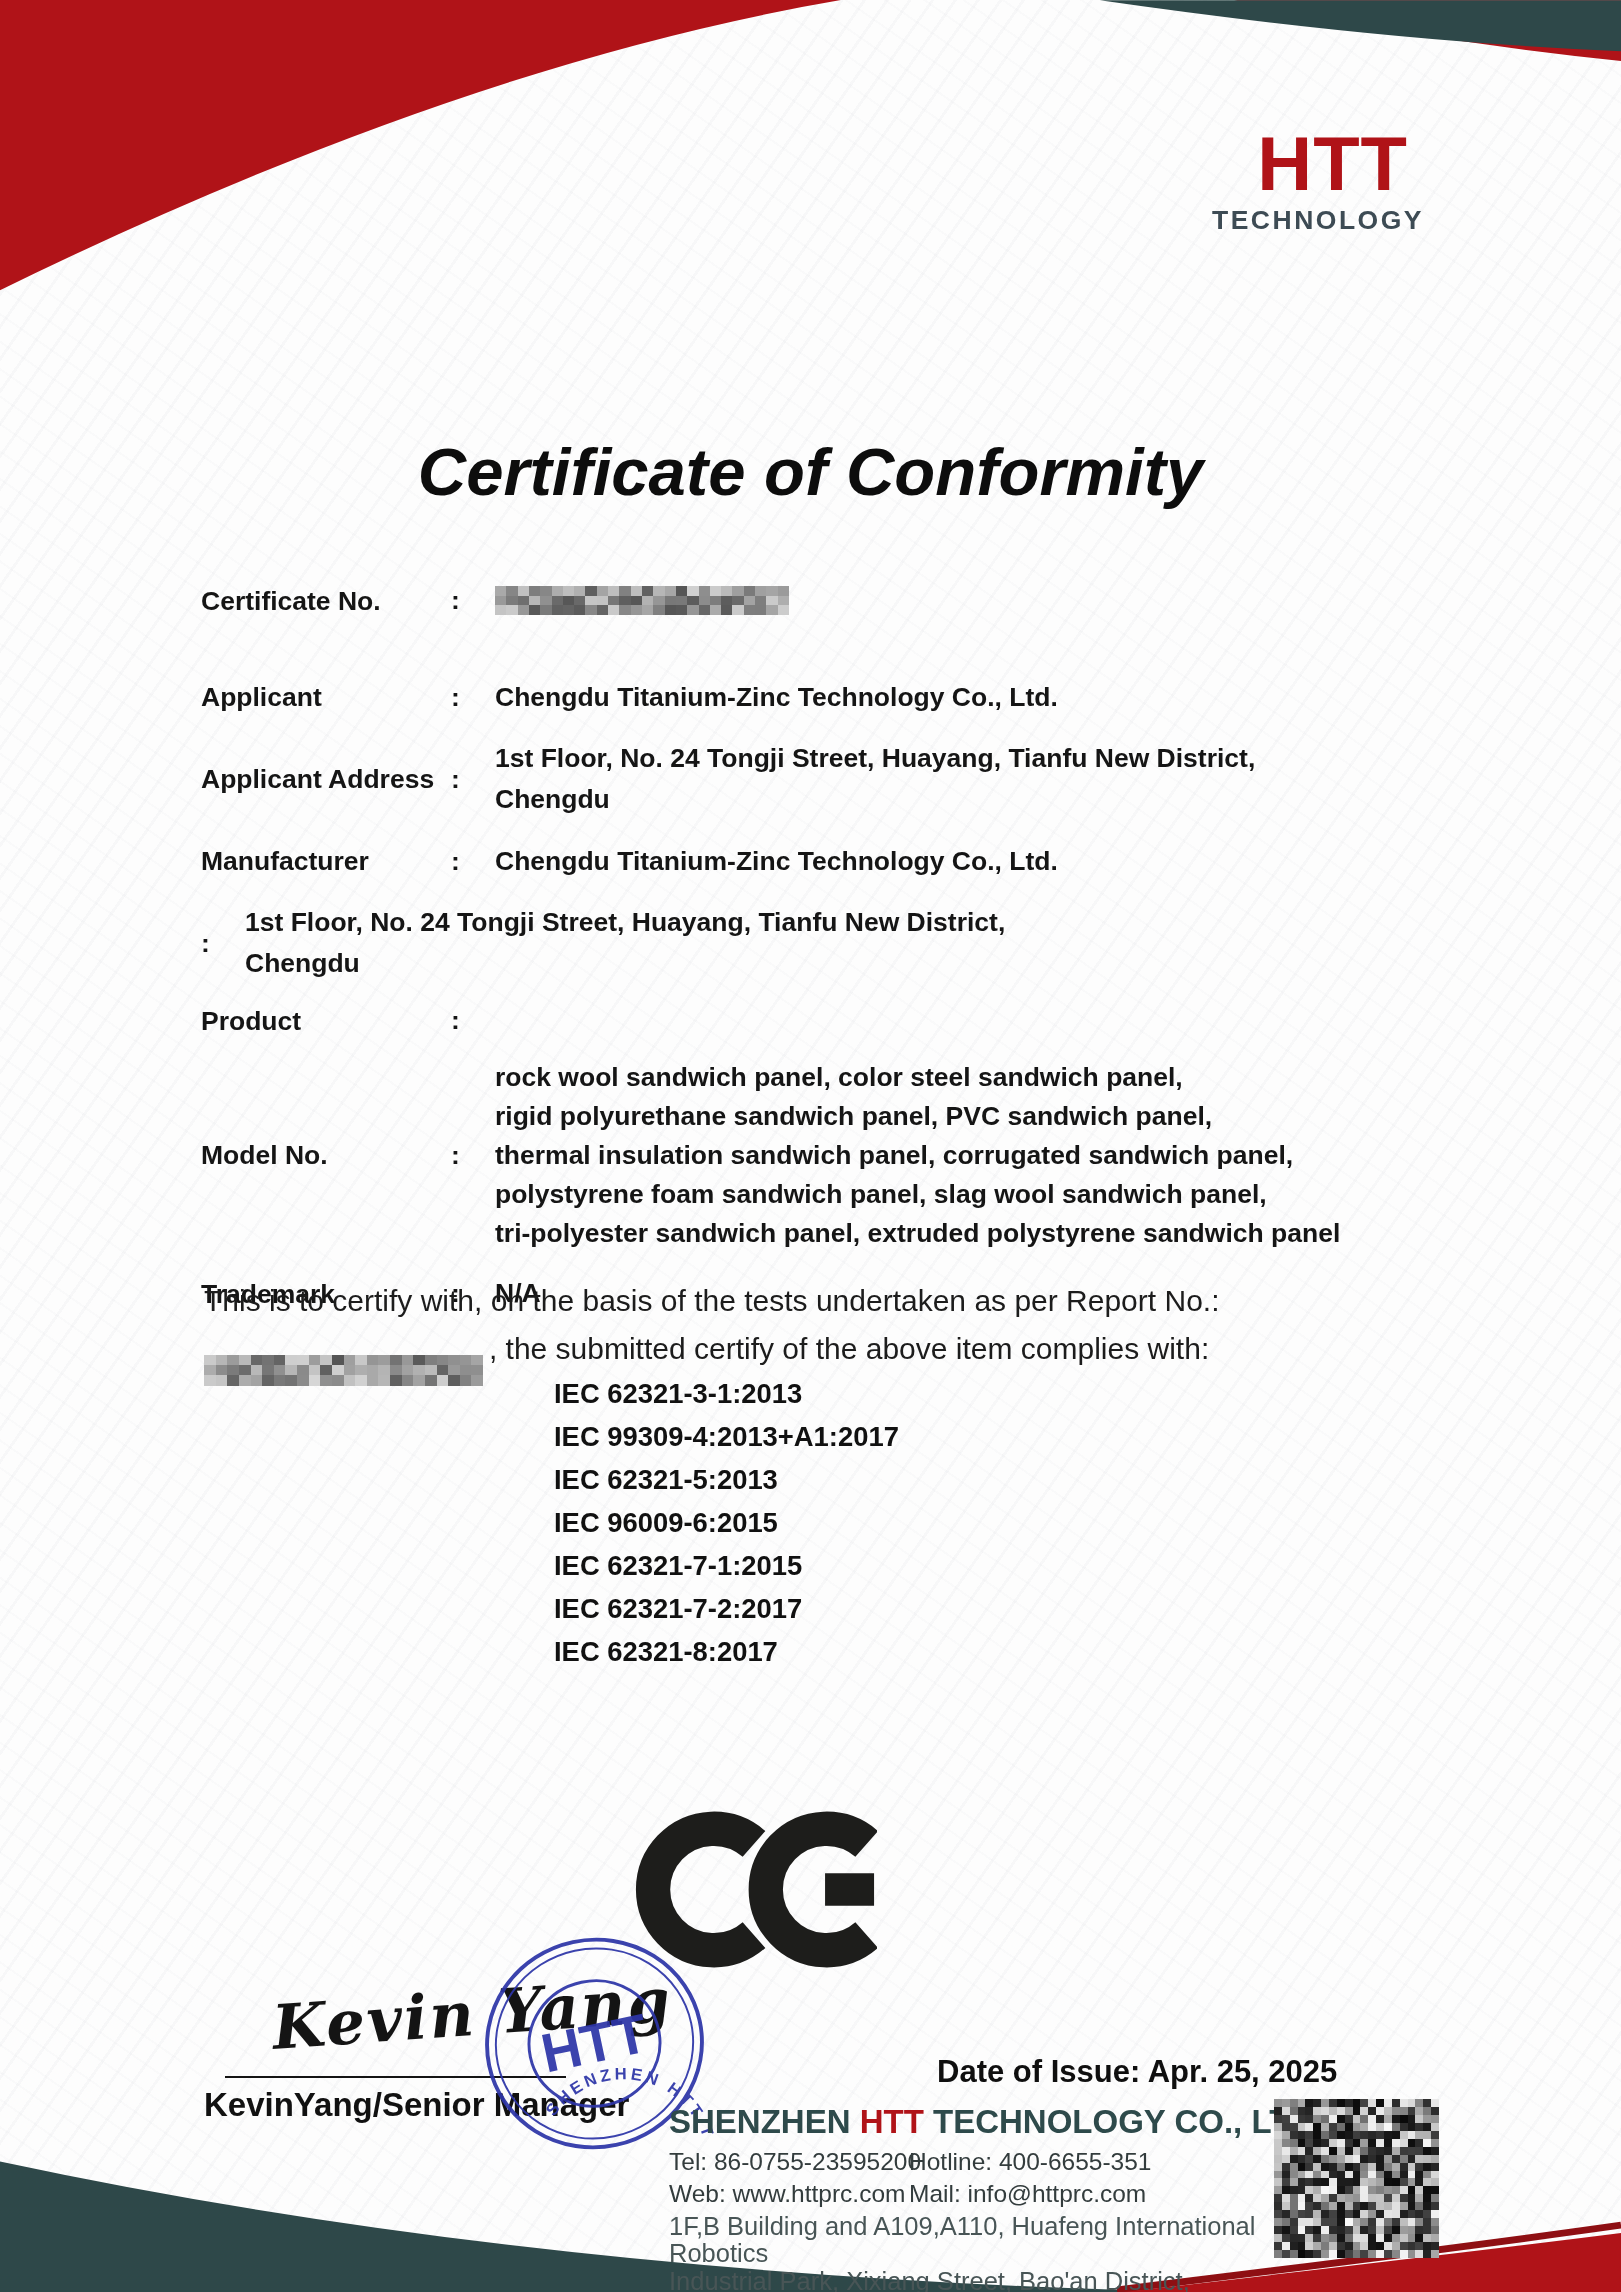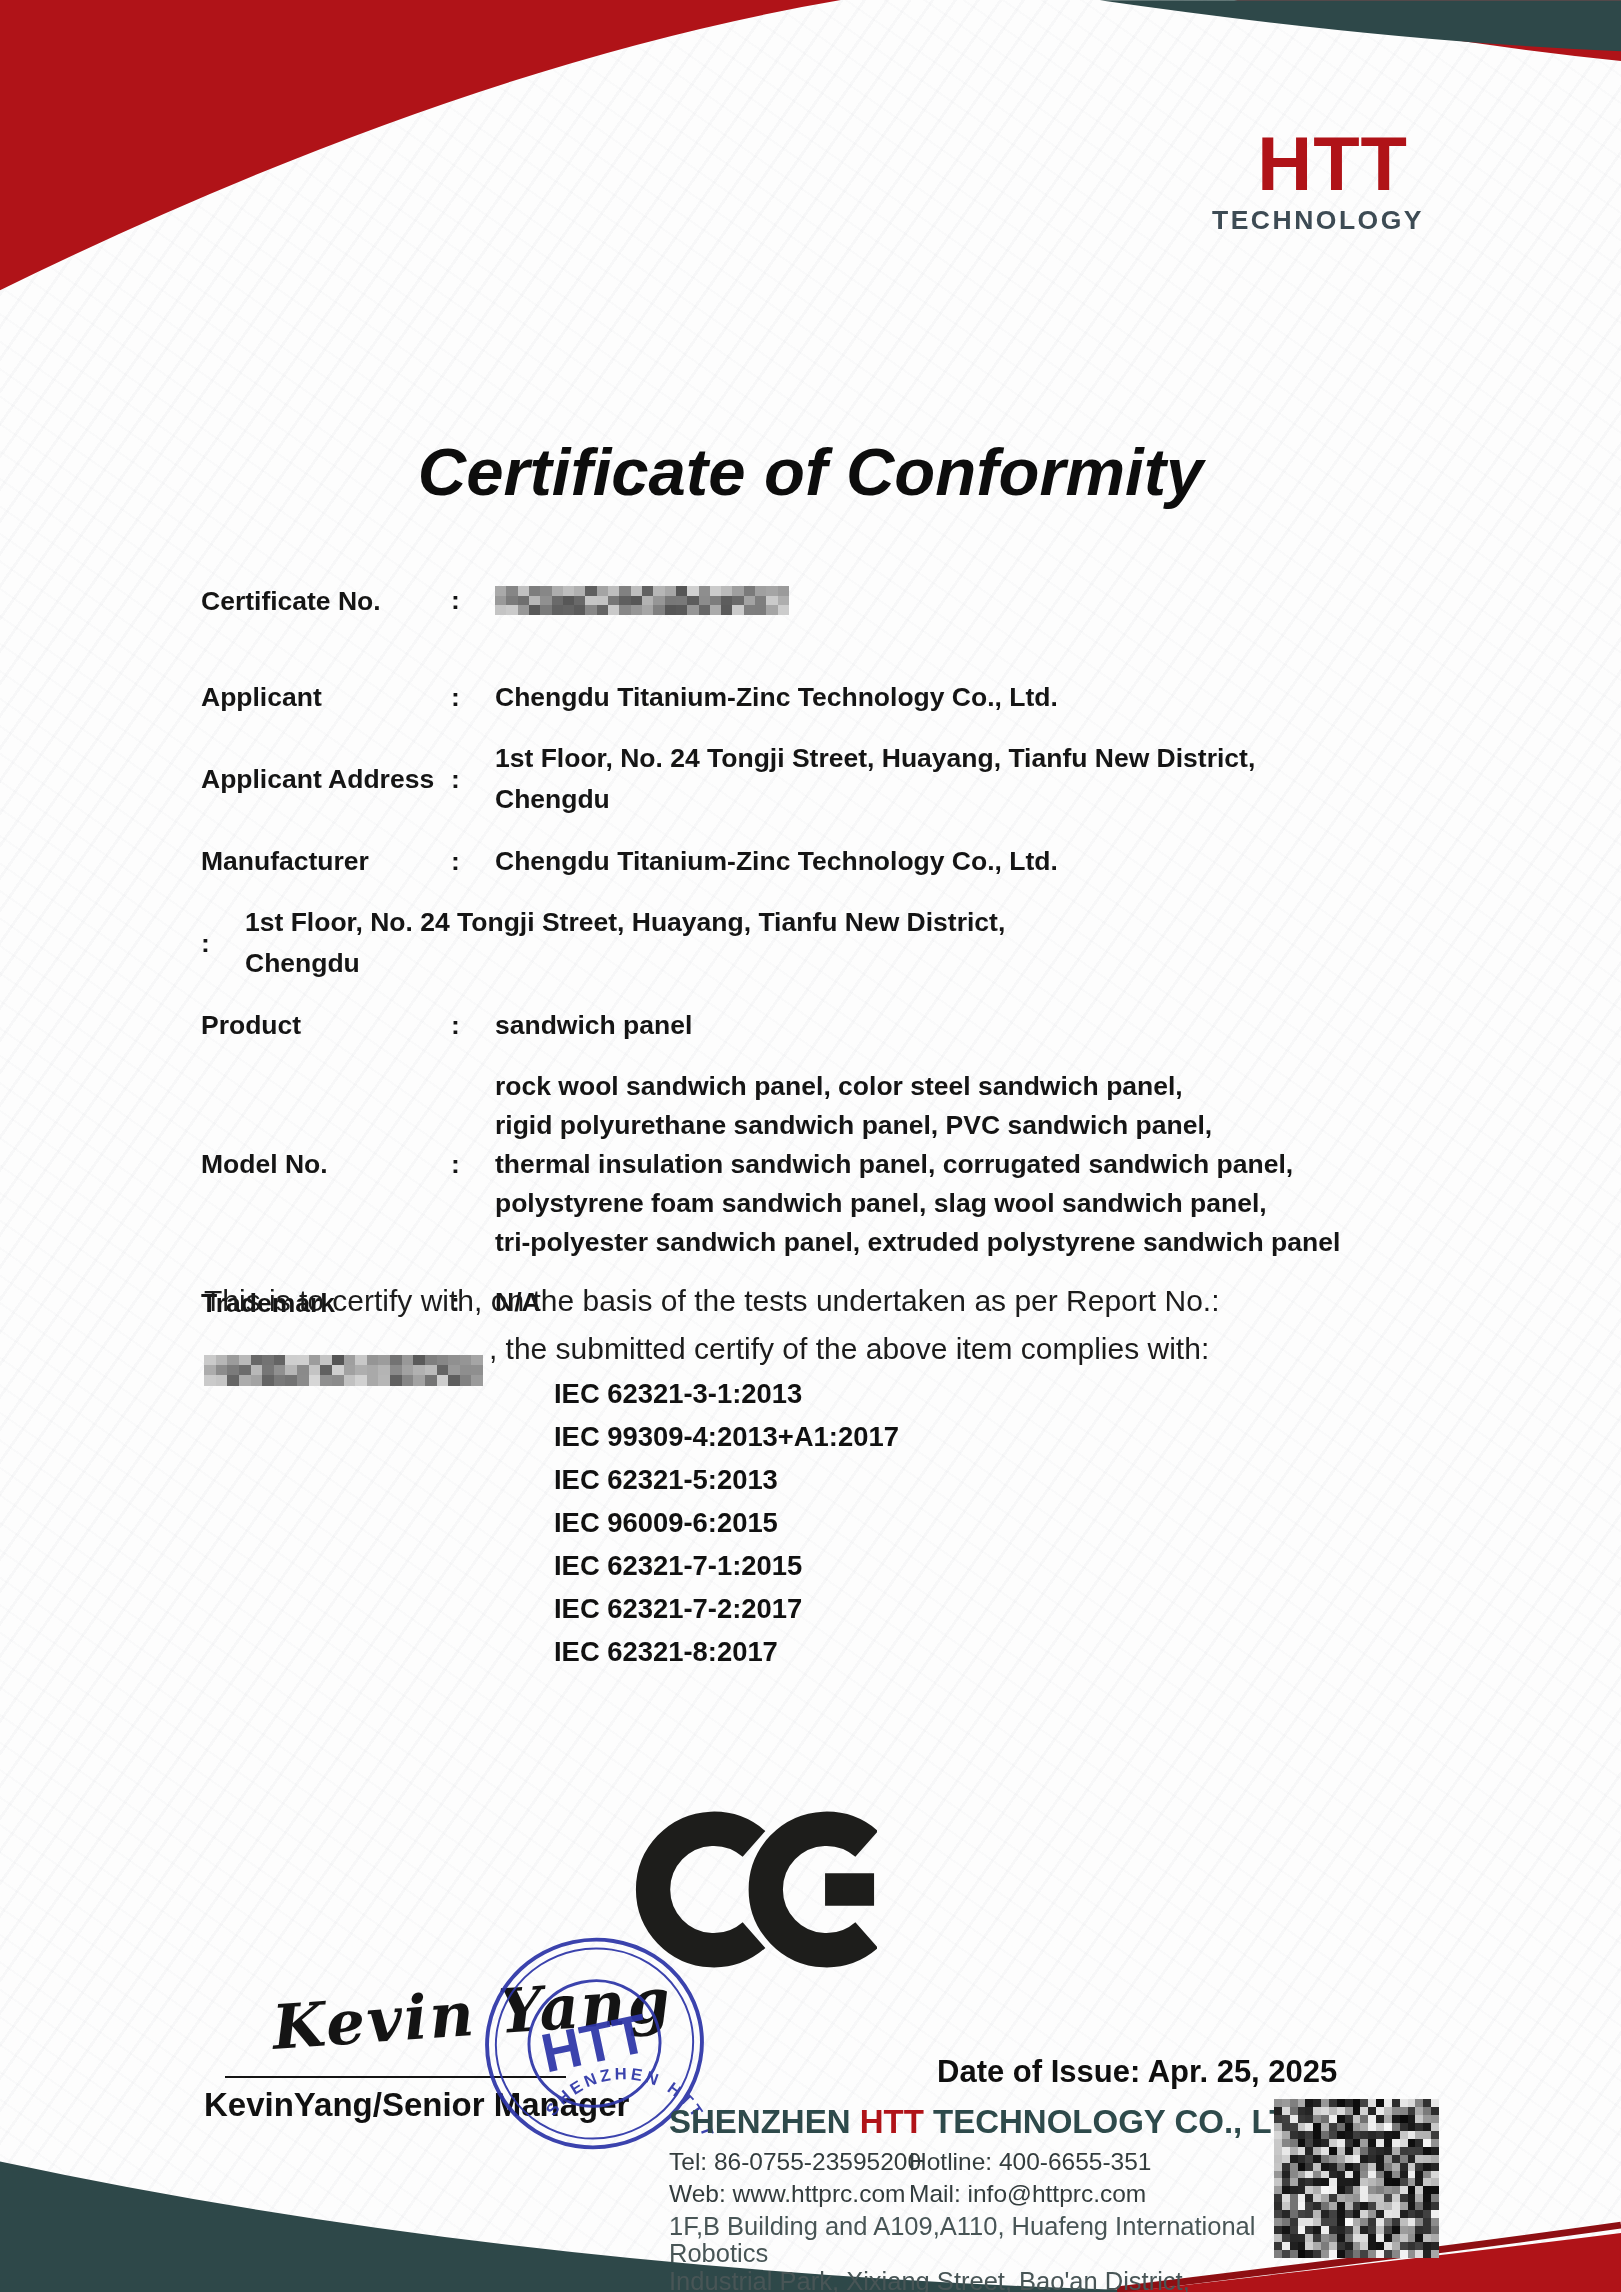--- a/index.html
+++ b/index.html
@@ -128,21 +128,20 @@
 
     <div class="row">
       <div class="pc">:</div>
       <div class="val">1st Floor, No. 24 Tongji Street, Huayang, Tianfu New District,
 Chengdu</div>
     </div>
 
     <div class="row">
       <div class="lbl">Product</div>
       <div class="pc">:</div>
-      <div class="val">sandwich panel</div>
     </div>
 
     <div class="row">
       <div class="lbl">Model No.</div>
       <div class="pc">:</div>
       <div class="val model">rock wool sandwich panel, color steel sandwich panel,
 rigid polyurethane sandwich panel, PVC sandwich panel,
 thermal insulation sandwich panel, corrugated sandwich panel,
 polystyrene foam sandwich panel, slag wool sandwich panel,
 tri-polyester sandwich panel, extruded polystyrene sandwich panel</div>

